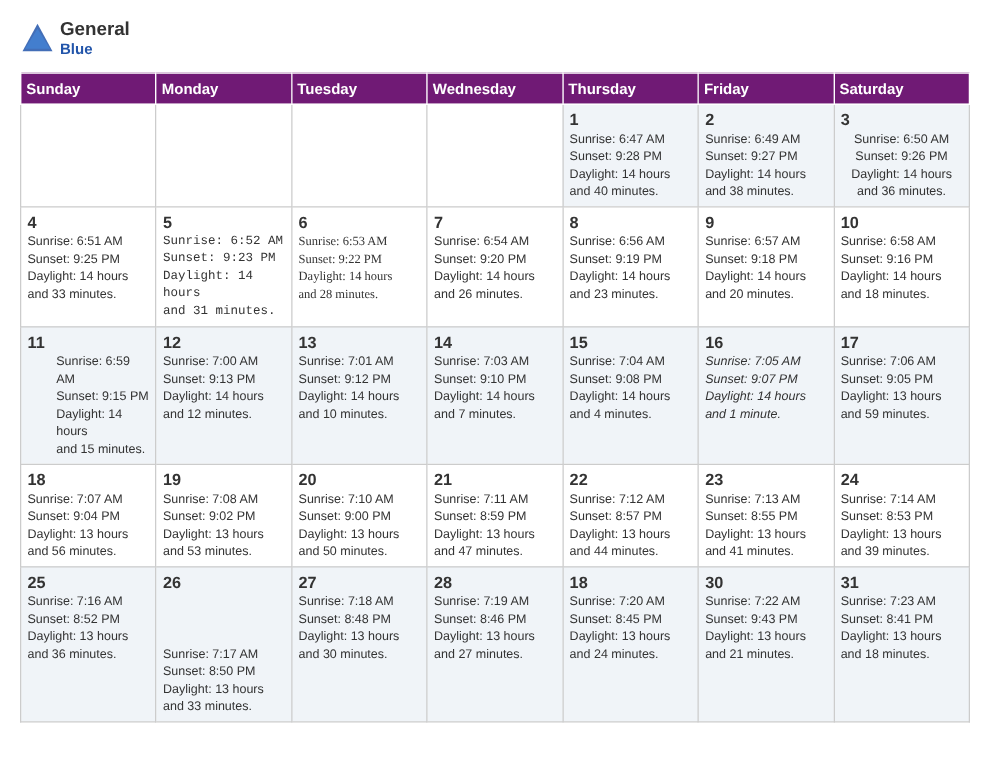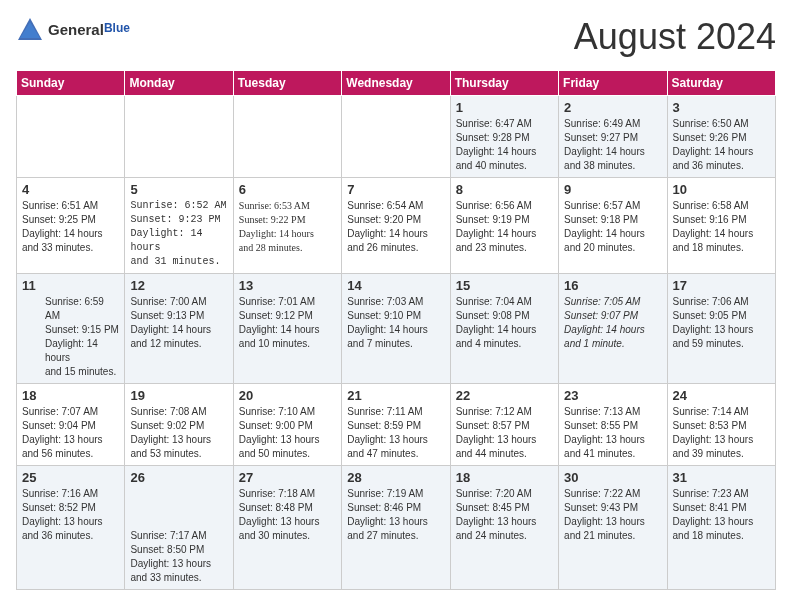--- a/index.html
+++ b/index.html
@@ -16,21 +16,21 @@
       align-items: flex-start;
       margin-bottom: 12px;
     }
     .logo {
       display: flex;
       align-items: center;
       gap: 4px;
     }
     .logo-text {
       display: flex;
-      flex-direction: row;
+      flex-direction: column;
       line-height: 1.1;
     }
     .logo-general {
       font-size: 15px;
       font-weight: bold;
       color: #333;
     }
     .logo-blue {
       font-size: 12px;
       font-weight: bold;
@@ -51,21 +51,21 @@
     .location {
       font-size: 16px;
       color: #333;
     }
     table {
       width: 100%;
       border-collapse: collapse;
       table-layout: fixed;
     }
     thead tr th {
-      background-color: #be185d;
+      background-color: #701a75;
       color: #fff;
       font-size: 12px;
       font-weight: bold;
       padding: 5px 4px;
       text-align: left;
       border: 1px solid #fff;
     }
     tbody tr td {
       border: 1px solid #ccc;
       vertical-align: top;
@@ -102,21 +102,20 @@
     <svg class="logo-icon" viewBox="0 0 28 28" xmlns="http://www.w3.org/2000/svg">
       <polygon points="14,2 26,24 2,24" fill="#2255aa" opacity="0.85"></polygon>
       <polygon points="14,6 24,22 4,22" fill="#4488dd" opacity="0.6"></polygon>
     </svg>
     <div class="logo-text">
       <span class="logo-general">General</span>
       <span class="logo-blue">Blue</span>
     </div>
   </div>
   <div class="title-block">
-    <div class="month-year">August 2024</div>
   </div>
 </div>
 
 <table>
   <thead>
     <tr>
     <th>Sunday</th>
         <th>Monday</th>
         <th>Tuesday</th>
         <th>Wednesday</th>
@@ -140,21 +139,21 @@
         </td>
         <td>
           <span class="day-num">2</span>
           <div class="day-info" style="white-space: pre-line;">Sunrise: 6:49 AM
 Sunset: 9:27 PM
 Daylight: 14 hours
 and 38 minutes.</div>
         </td>
         <td>
           <span class="day-num">3</span>
-          <div class="day-info" style="white-space: pre-line;">Sunrise: 6:50 AM
+          <div class="day-info" style="white-space: pre-line; text-align: center;">Sunrise: 6:50 AM
 Sunset: 9:26 PM
 Daylight: 14 hours
 and 36 minutes.</div>
         </td>
       </tr>
       <tr>
         <td>
           <span class="day-num">4</span>
           <div class="day-info" style="white-space: pre-line;">Sunrise: 6:51 AM
 Sunset: 9:25 PM

